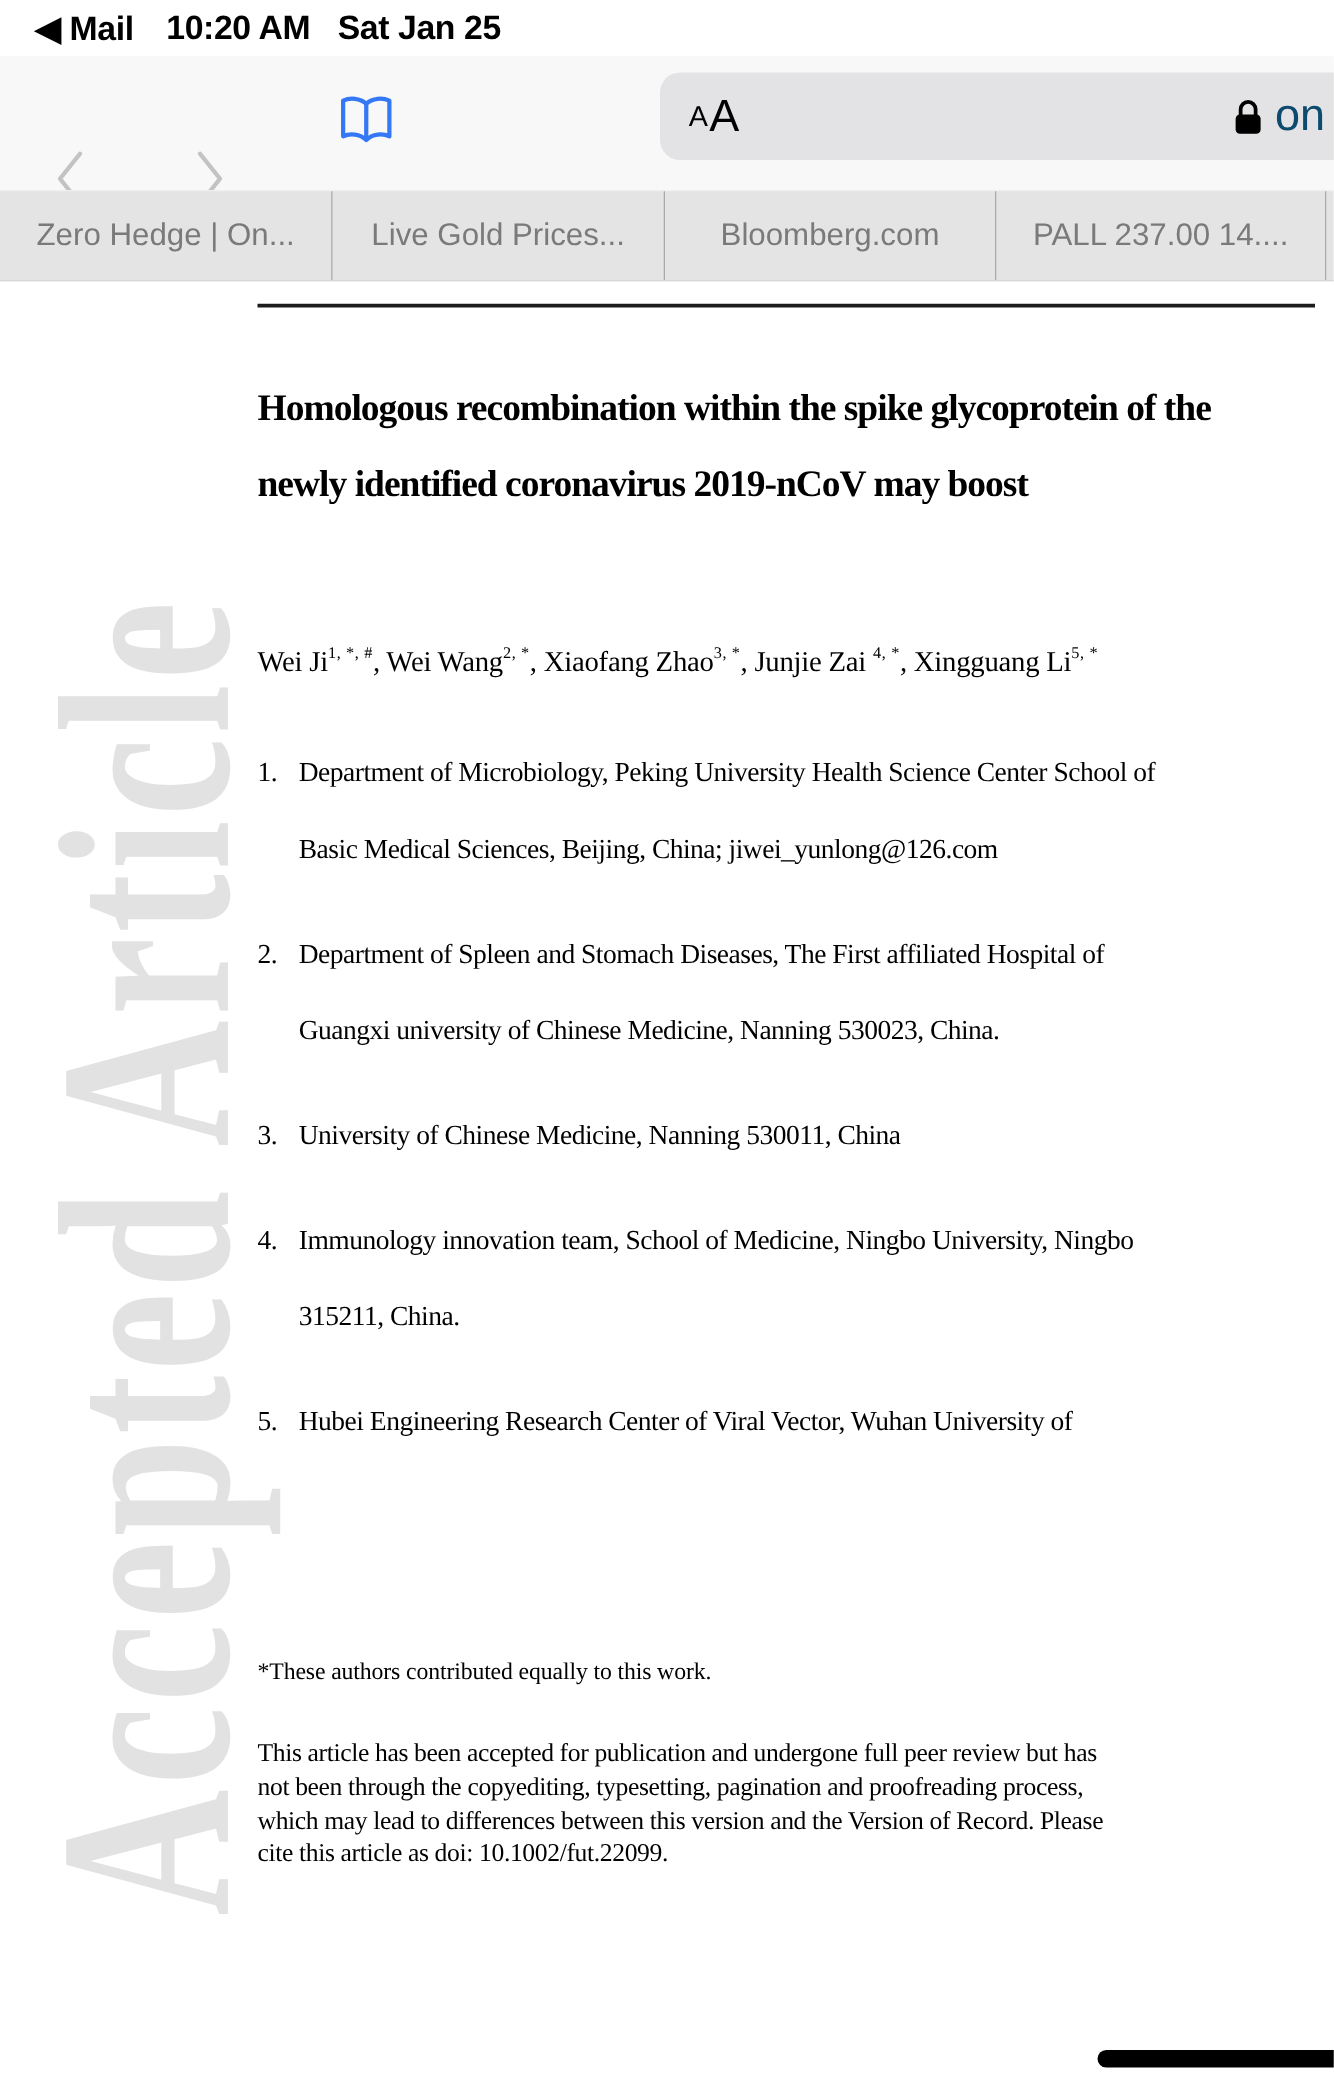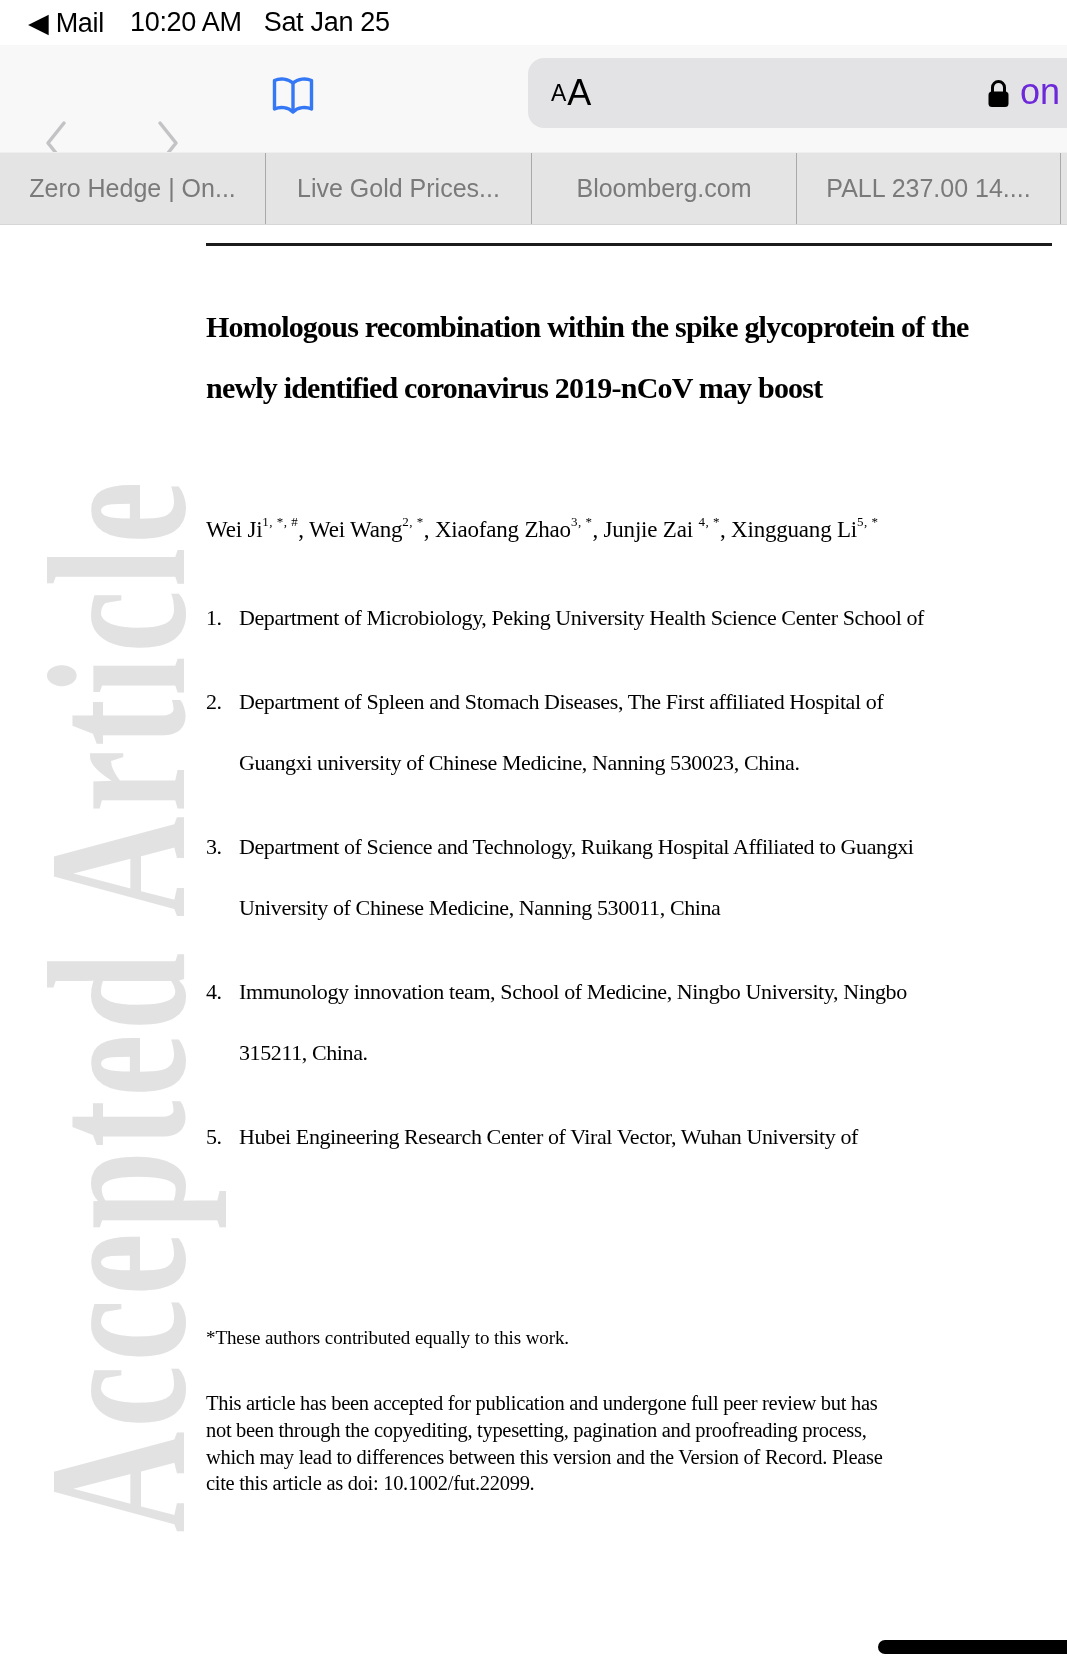--- a/index.html
+++ b/index.html
@@ -4,21 +4,21 @@
 <style>
   html,body{margin:0;padding:0;}
   body{
     width:1067px;height:1668px;position:relative;overflow:hidden;
     background:#ffffff;font-family:"Liberation Sans", sans-serif;
   }
   
   .status-bar{
     position:absolute;left:0;top:0;width:1067px;height:45px;
     display:flex;align-items:center;color:#000;background:#fff;
-    font-size:27px;font-weight:400;letter-spacing:-0.3px;
+    font-size:27px;font-weight:700;letter-spacing:-0.3px;
   }
   .sb-back{margin-left:28px;}
   .sb-time{margin-left:26px;}
   .sb-date{margin-left:22px;}
   
   .toolbar{
     position:absolute;left:0;top:45px;width:1067px;height:107px;
     background:#f8f8f8;
   }
   .nav-chevron{position:absolute;top:75px;}
@@ -26,21 +26,21 @@
   .nav-fwd{left:156px;}
   .book-btn{position:absolute;left:270px;top:31px;width:46px;height:42px;}
   .addr-pill{
     position:absolute;left:528px;top:13px;width:580px;height:70px;
     background:#e3e3e5;border-radius:16px;
   }
   .aa-btn{position:absolute;left:23px;top:0;height:70px;display:flex;align-items:center;color:#000;}
   .aa-small{font-size:23px;}
   .aa-large{font-size:36px;margin-left:1px;}
   .lock-wrap{position:absolute;left:458px;top:21px;}
-  .url-text{position:absolute;left:492px;top:13px;font-size:36px;color:#6d28d9;}
+  .url-text{position:absolute;left:492px;top:13px;font-size:36px;color:#0c4a6e;}
   
   .tab-bar{
     position:absolute;left:0;top:152px;width:1067px;height:73px;
     background:#e4e4e4;display:flex;border-top:1px solid #efefef;
     border-bottom:1px solid #d6d6d6;box-sizing:border-box;
   }
   .tab{
     box-sizing:border-box;height:100%;
     display:flex;align-items:center;justify-content:center;
     font-size:25px;color:#7a7a7a;border-right:1px solid #a9a9a9;
@@ -144,33 +144,33 @@
 
 <div class="authors paper-serif">
   <span>Wei Ji</span><sup>1, *, #</sup><span>, </span><span>Wei Wang</span><sup>2, *</sup><span>, </span><span>Xiaofang Zhao</span><sup>3, *</sup><span>,  </span> <span>Junjie Zai</span> <sup>4, *</sup><span>, </span><span>Xingguang Li</span><sup>5, *</sup>
 </div>
 
 <div class="affils paper-serif">
   <div class="affil">
     <div class="affil-num">1.</div>
     <div class="affil-lines">
       <div class="a-line">Department of Microbiology, Peking University Health Science Center School of</div>
+      <div class="a-line">Basic Medical Sciences, Beijing, China; jiwei_yunlong@126.com</div>
     </div>
   </div>
   <div class="affil">
     <div class="affil-num">2.</div>
     <div class="affil-lines">
       <div class="a-line">Department of Spleen and Stomach Diseases, The First affiliated Hospital of</div>
       <div class="a-line">Guangxi university of Chinese Medicine, Nanning 530023, China.</div>
     </div>
   </div>
   <div class="affil">
     <div class="affil-num">3.</div>
     <div class="affil-lines">
-      <div class="a-line">Department of Science and Technology, Ruikang Hospital Affiliated to Guangxi</div>
       <div class="a-line">University of Chinese Medicine, Nanning 530011, China</div>
     </div>
   </div>
   <div class="affil">
     <div class="affil-num">4.</div>
     <div class="affil-lines">
       <div class="a-line">Immunology innovation team, School of Medicine, Ningbo University, Ningbo</div>
       <div class="a-line">315211, China.</div>
     </div>
   </div>

